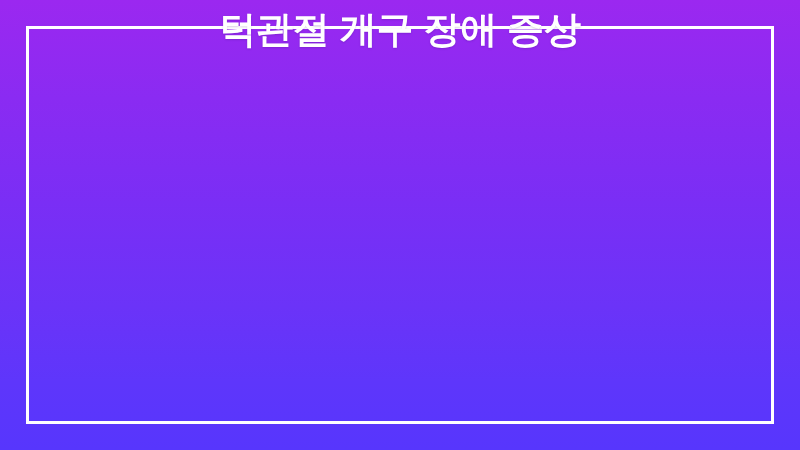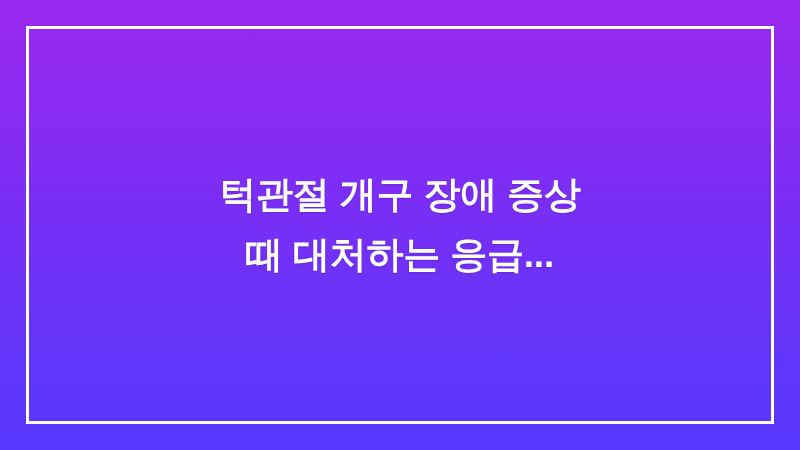--- a/index.html
+++ b/index.html
@@ -12,21 +12,20 @@
     overflow: hidden;
     font-family: "Liberation Sans", "DejaVu Sans", sans-serif;
   }
   .card {
     position: relative;
     width: 800px;
     height: 450px;
     box-sizing: border-box;
     background: linear-gradient(180deg, #9b28f0 0%, #8a2bf2 22%, #7a2ef5 45%, #6b33f8 68%, #5e36fb 85%, #5736fd 100%);
     display: flex;
-    align-items: center;
     justify-content: center;
   }
   .frame {
     position: absolute;
     left: 26px;
     top: 26px;
     right: 26px;
     bottom: 26px;
     border: 3px solid #ffffff;
     box-sizing: border-box;
@@ -50,15 +49,14 @@
     white-space: pre;
   }
 </style>
 </head>
 <body>
 
 <div class="card">
   <div class="frame"></div>
   <div class="title-block">
     <span class="title-line">턱관절 개구 장애 증상</span>
-    <span class="title-line">때 대처하는 응급...</span>
   </div>
 </div>
 
 </body></html>

